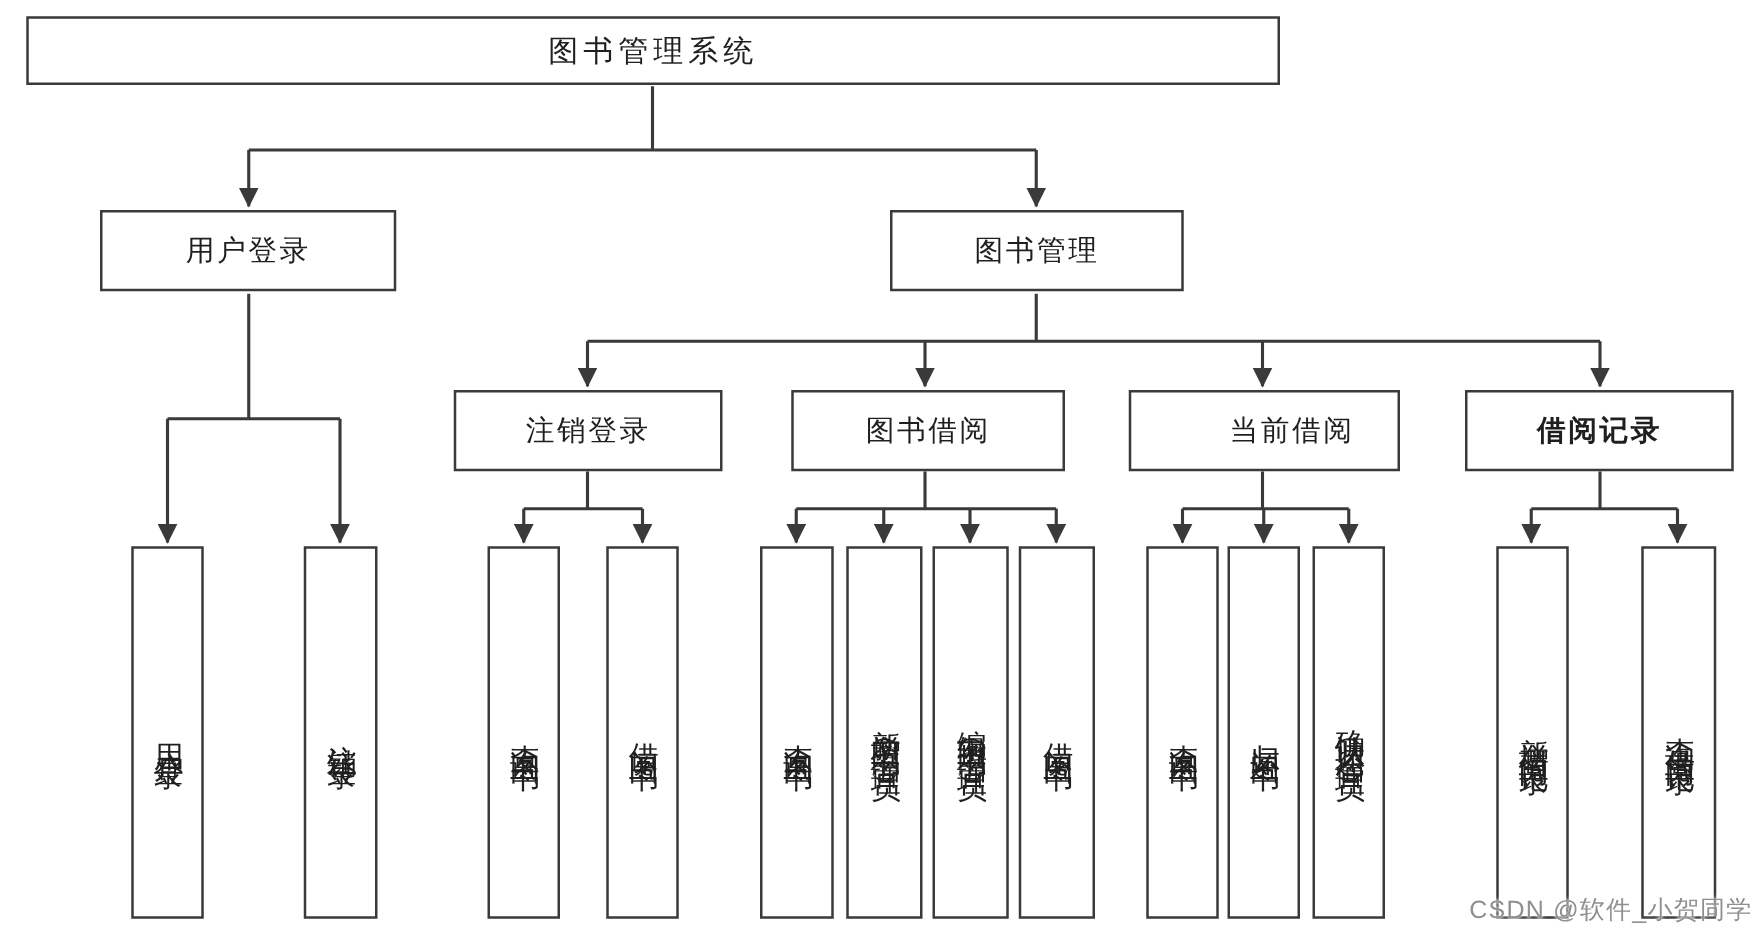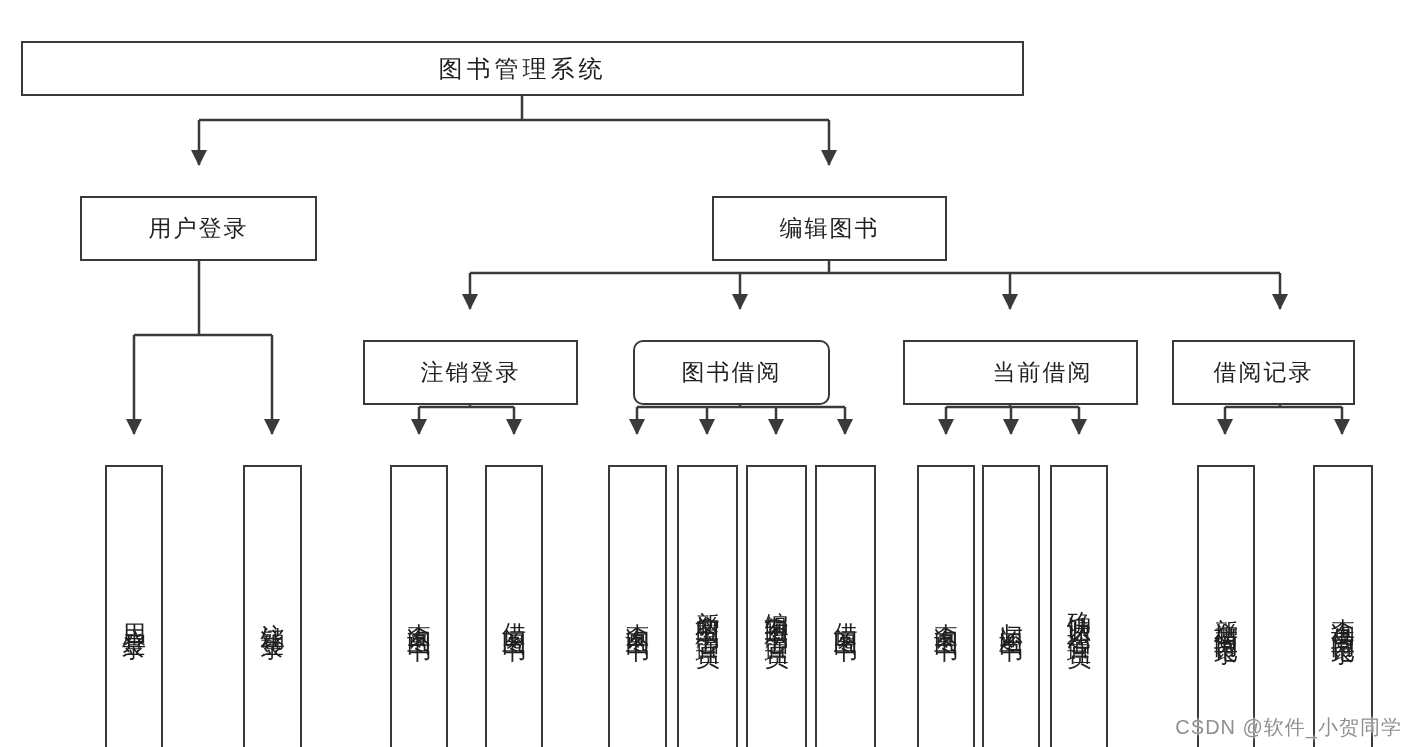--- a/index.html
+++ b/index.html
@@ -13,21 +13,20 @@
     position:relative;width:1405px;height:747px;background:var(--background);
     font-family:"Liberation Sans","DejaVu Sans",sans-serif;overflow:hidden;
   }
   .connectors{position:absolute;left:0;top:0;width:1405px;height:747px;pointer-events:none;}
   .cline{stroke:var(--line);stroke-width:2.5;fill:none;}
   .ahead{fill:var(--line);}
   .node{
     position:absolute;box-sizing:border-box;border:2px solid var(--line);
     background:#fff;display:flex;align-items:center;justify-content:center;
     color:var(--text);
-    margin-top:28px;
   }
   .h-lbl{font-size:23px;letter-spacing:2px;white-space:nowrap;}
   .title-lbl{font-size:24px;letter-spacing:4px;}
   .v-lbl{
     writing-mode:vertical-rl;text-orientation:mixed;
     font-size:24px;letter-spacing:5px;line-height:1;
   }
   .watermark{
     position:absolute;top:714px;right:3px;font-size:20px;letter-spacing:1px;
     color:var(--watermark);white-space:nowrap;
@@ -88,33 +87,33 @@
   </svg>
 
   <div class="node" style="left:21px;top:13px;width:1003px;height:55px;">
     <span class="h-lbl title-lbl">图书管理系统</span>
   </div>
 
   <div class="node" style="left:80px;top:168px;width:237px;height:65px;">
     <span class="h-lbl">用户登录</span>
   </div>
   <div class="node" style="left:712px;top:168px;width:235px;height:65px;">
-    <span class="h-lbl">编辑图书</span>
+    <span class="h-lbl">图书管理</span>
   </div>
 
   <div class="node" style="left:363px;top:312px;width:215px;height:65px;">
     <span class="h-lbl">注销登录</span>
   </div>
-  <div class="node" style="left:633px;top:312px;width:197px;height:65px;border-radius:10px;">
+  <div class="node" style="left:633px;top:312px;width:219px;height:65px;">
     <span class="h-lbl">图书借阅</span>
   </div>
-  <div class="node" style="left:903px;top:312px;width:235px;height:65px;padding-left:44px;">
+  <div class="node" style="left:903px;top:312px;width:217px;height:65px;padding-left:44px;">
     <span class="h-lbl">当前借阅</span>
   </div>
-  <div class="node" style="left:1172px;top:312px;width:183px;height:65px;">
+  <div class="node" style="left:1172px;top:312px;width:215px;height:65px;font-weight:bold;">
     <span class="h-lbl">借阅记录</span>
   </div>
 
   <div class="node" style="left:105px;top:437px;width:58px;height:298px;">
     <span class="v-lbl">用户登录</span>
   </div>
   <div class="node" style="left:243px;top:437px;width:59px;height:298px;">
     <span class="v-lbl">注销登录</span>
   </div>
 

